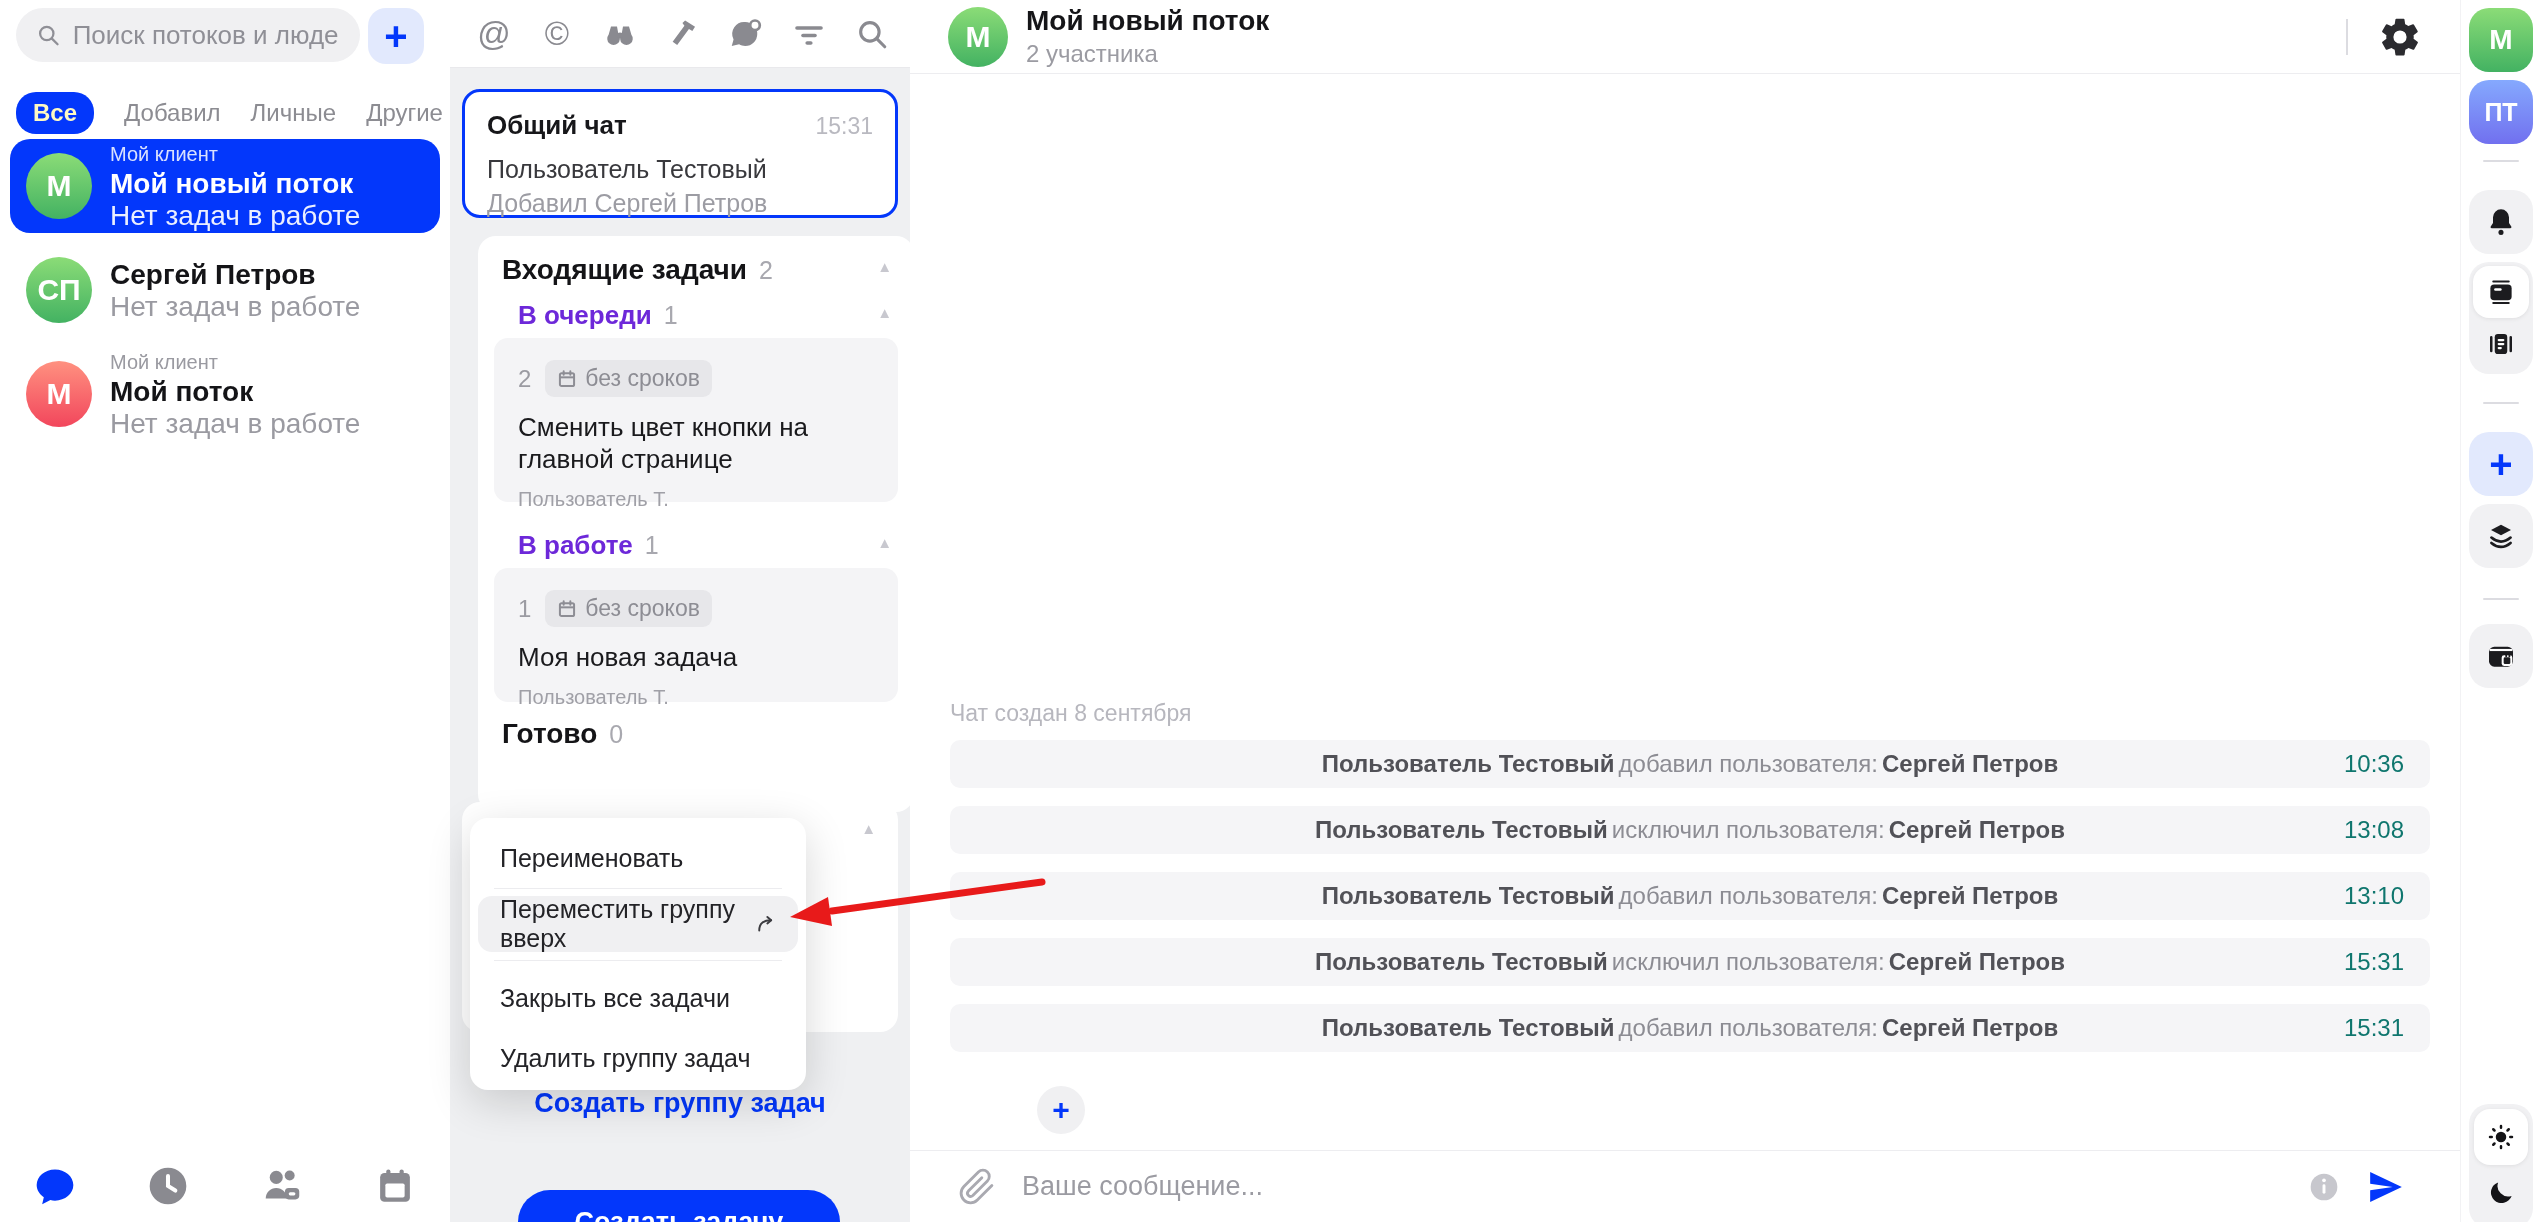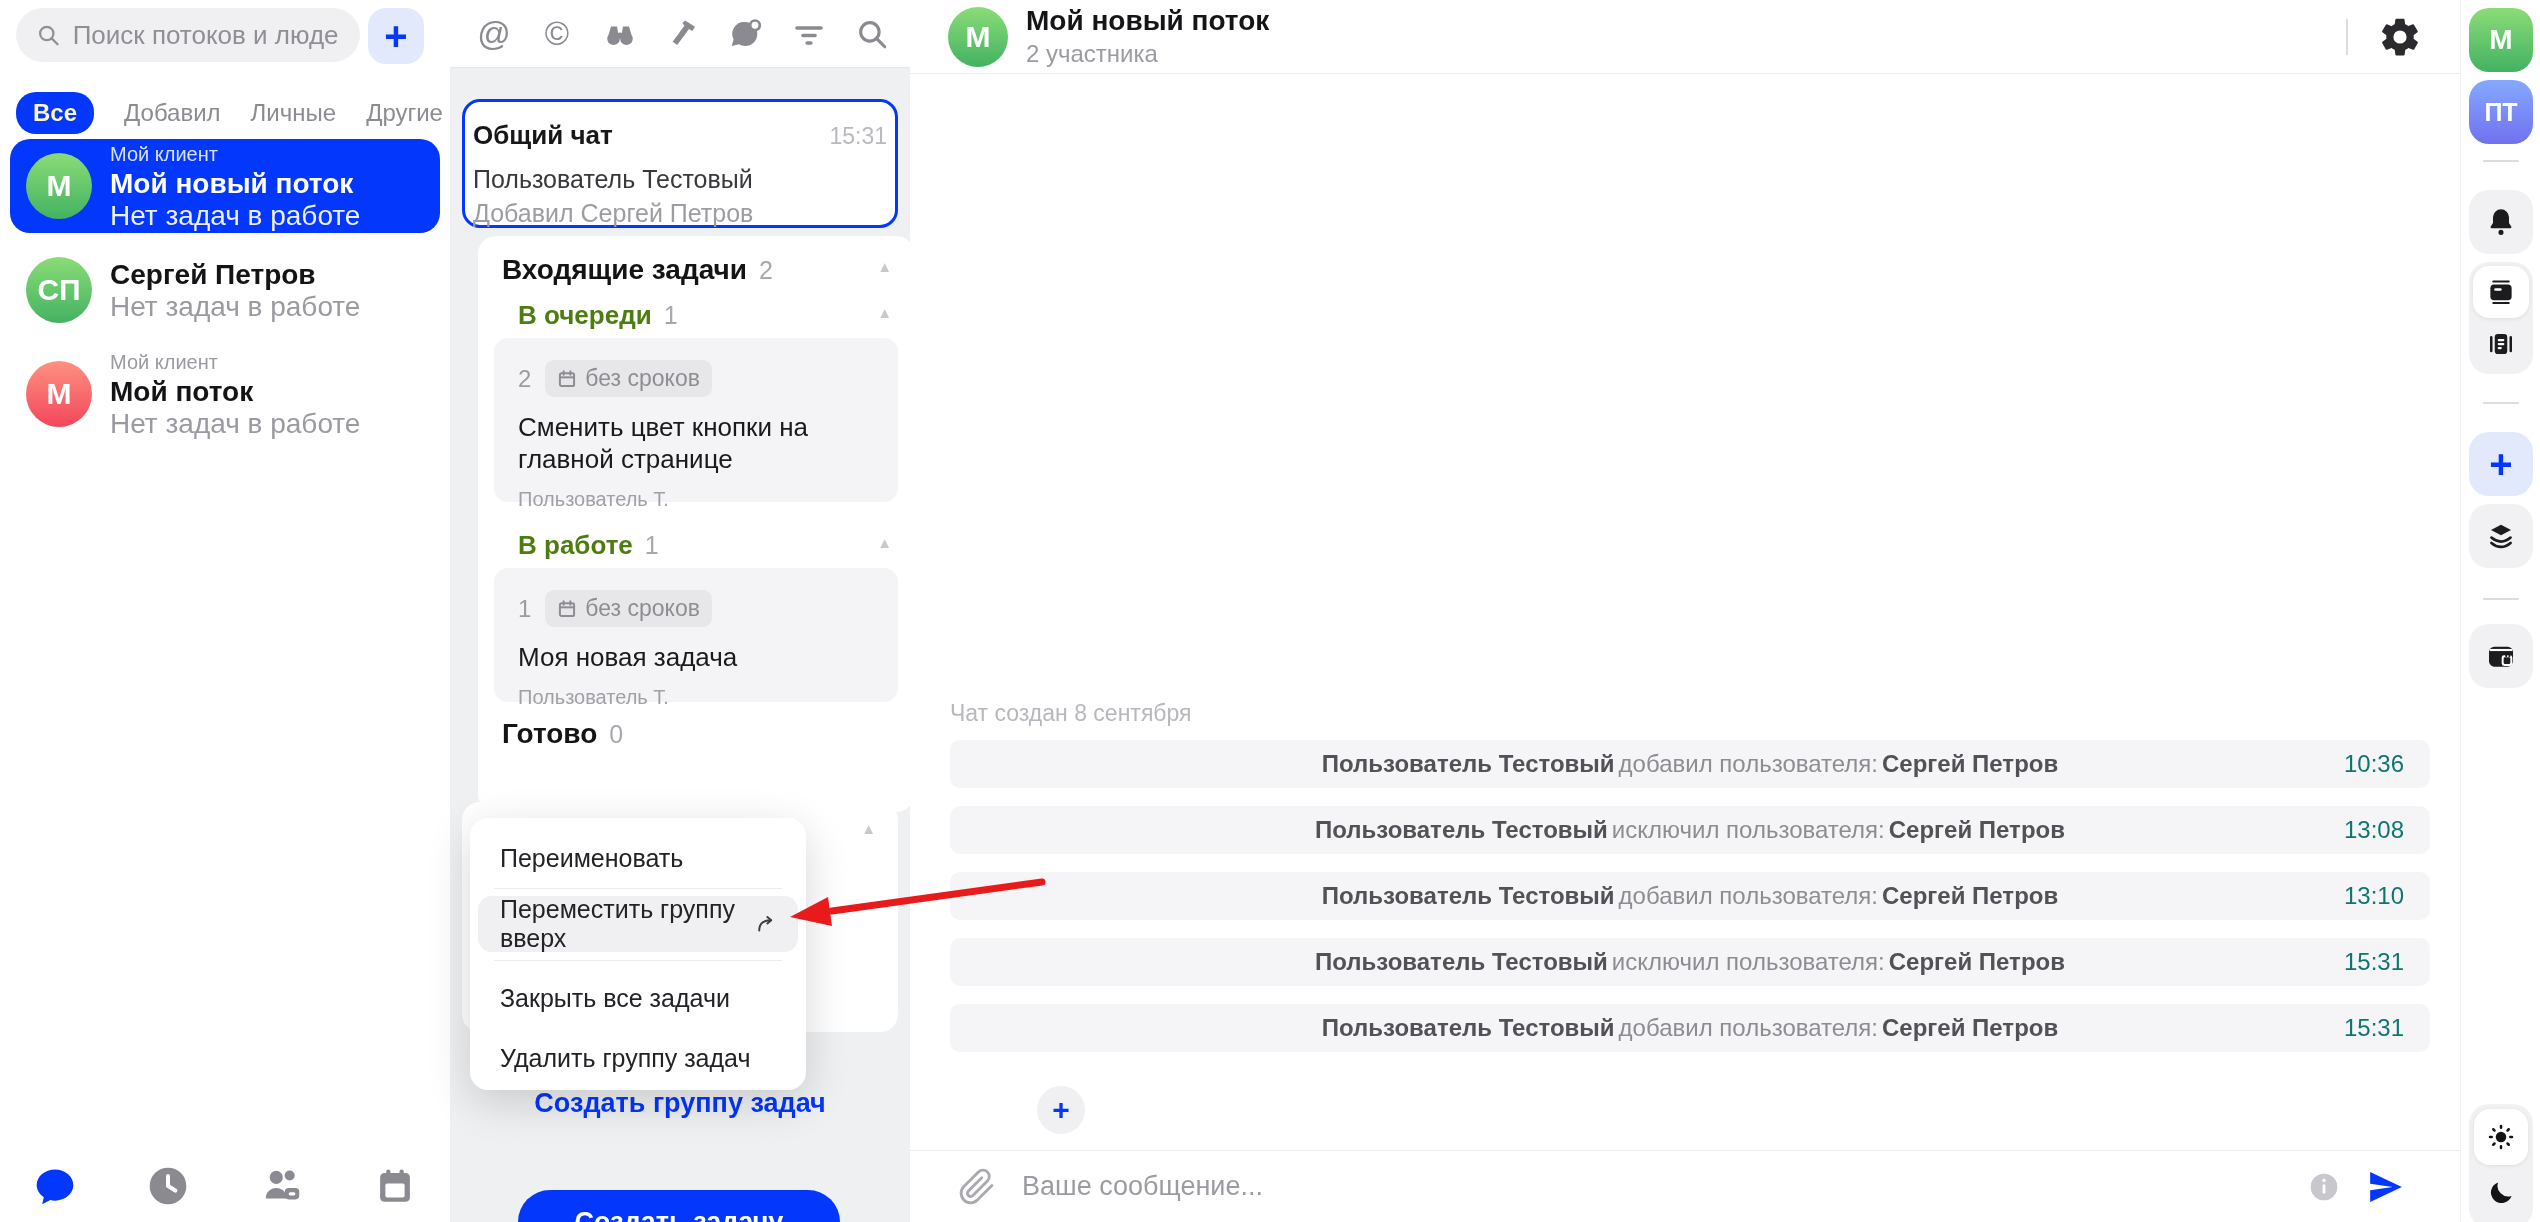--- a/index.html
+++ b/index.html
@@ -64,36 +64,36 @@
   
   .col-mid { position:absolute; left:450px; top:0; width:460px; height:1222px; background:#eff0f2; }
   .mid-top {
     position:absolute; left:0; top:0; width:460px; height:68px; background:#fff;
     border-bottom:1px solid #e9e9ec; display:flex; align-items:center; padding-left:26px; gap:27px;
   }
   .mid-icon { width:36px; height:36px; color:#8a8a90; display:flex; align-items:center; justify-content:center;
     font-size:33px; cursor:pointer; }
 
   .chat-card {
-    position:absolute; left:12px; top:99px; width:436px; height:129px; background:#fff;
-    border:3px solid #0337fb; border-radius:18px; padding:18px 8px; cursor:pointer;
+    position:absolute; left:12px; top:89px; width:436px; height:129px; background:#fff;
+    border:3px solid #0337fb; border-radius:18px; padding:18px 22px; cursor:pointer;
   }
   .chat-card-row { display:flex; justify-content:space-between; align-items:baseline; }
   .chat-card-title { font-size:26px; font-weight:700; color:#17171a; }
   .chat-card-time { font-size:23px; color:#b9b9c0; }
   .chat-card-sender { font-size:25px; color:#39393d; margin-top:14px; }
   .chat-card-preview { font-size:25px; color:#9c9ca3; margin-top:5px; }
 
   .tasks-card {
     position:absolute; left:28px; top:236px; width:436px; height:576px;
     background:#fff; border-radius:18px;
   }
   .grp-h { position:absolute; display:flex; align-items:baseline; gap:12px; }
   .grp-title-lg { font-size:28px; font-weight:700; color:#141417; }
-  .grp-title { font-size:26px; font-weight:700; color:#4d7c0f;text-align:right; }
+  .grp-title { font-size:26px; font-weight:700; color:#6d28d9;text-align:right; }
   .grp-count { font-size:25px; color:#a8a8af; }
   .tri { position:absolute; right:22px; font-size:15px; color:#c8c8cf; cursor:pointer; }
 
   .task-tile {
     position:absolute; left:16px; width:404px; background:#f4f4f6; border-radius:14px;
     padding:22px 24px; cursor:pointer;
   }
   .tile-row { display:flex; align-items:center; gap:14px; }
   .tile-num { font-size:24px; color:#9b9ba2; }
   .due-badge {

